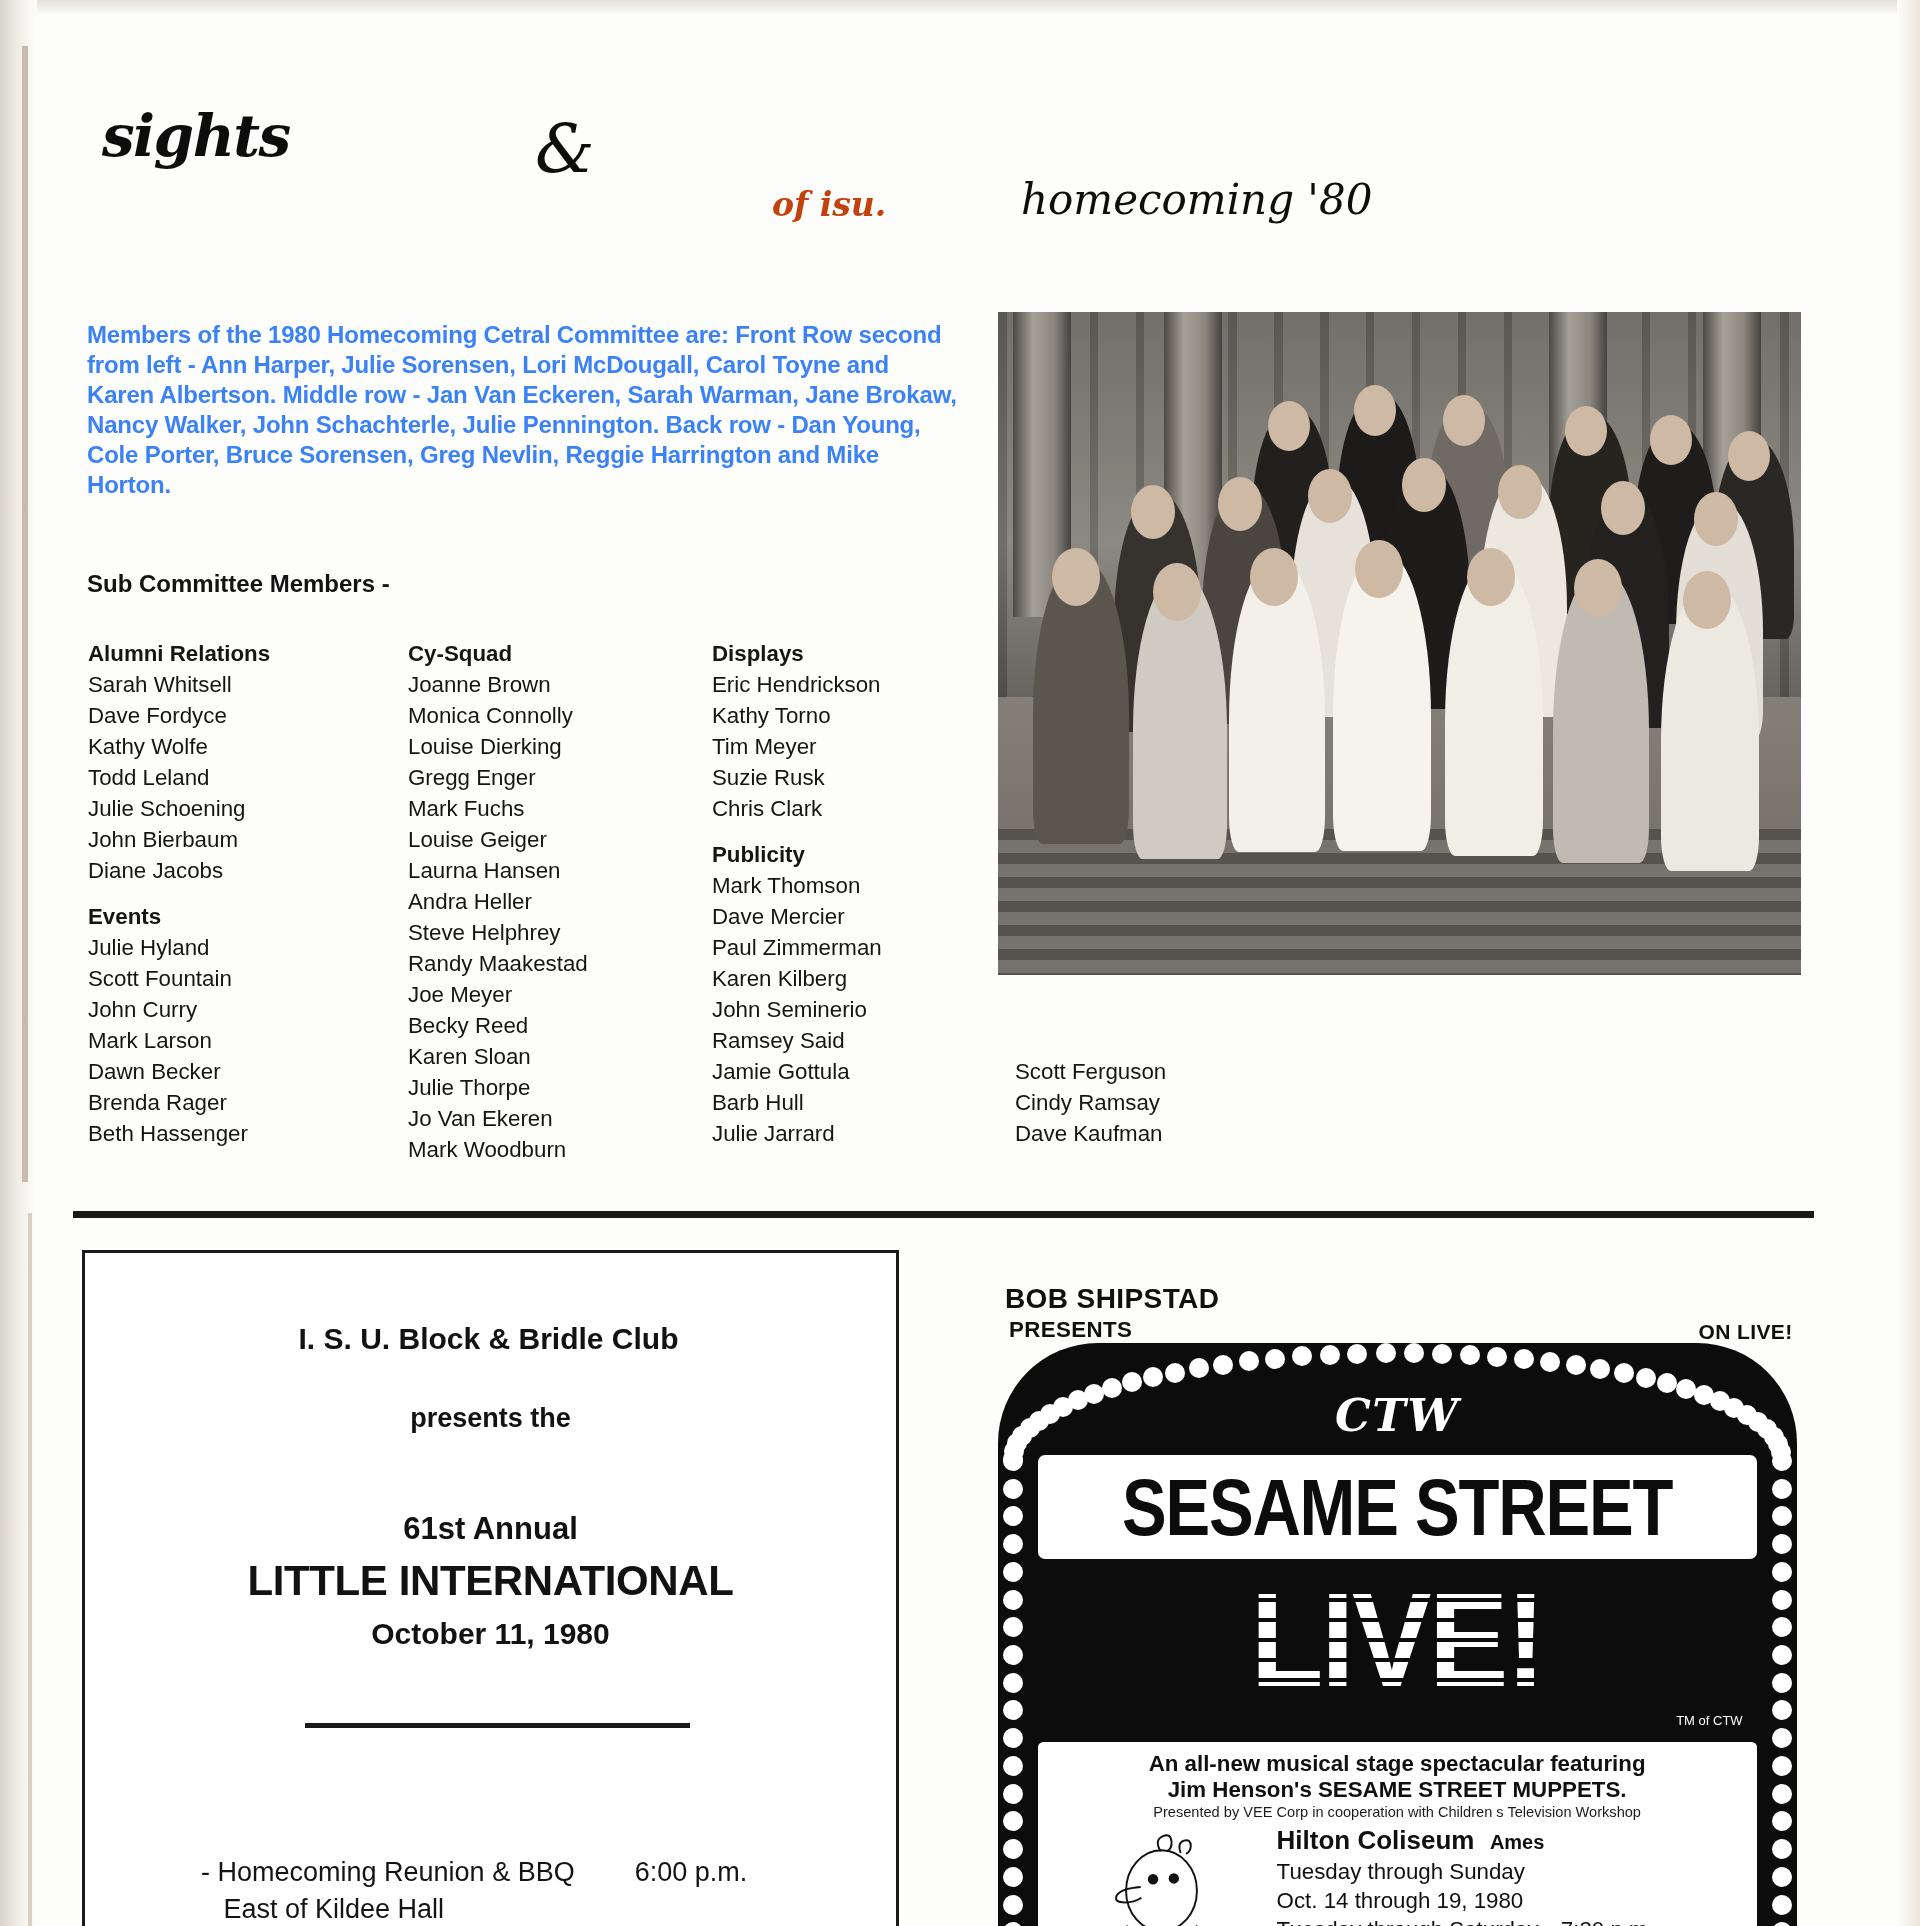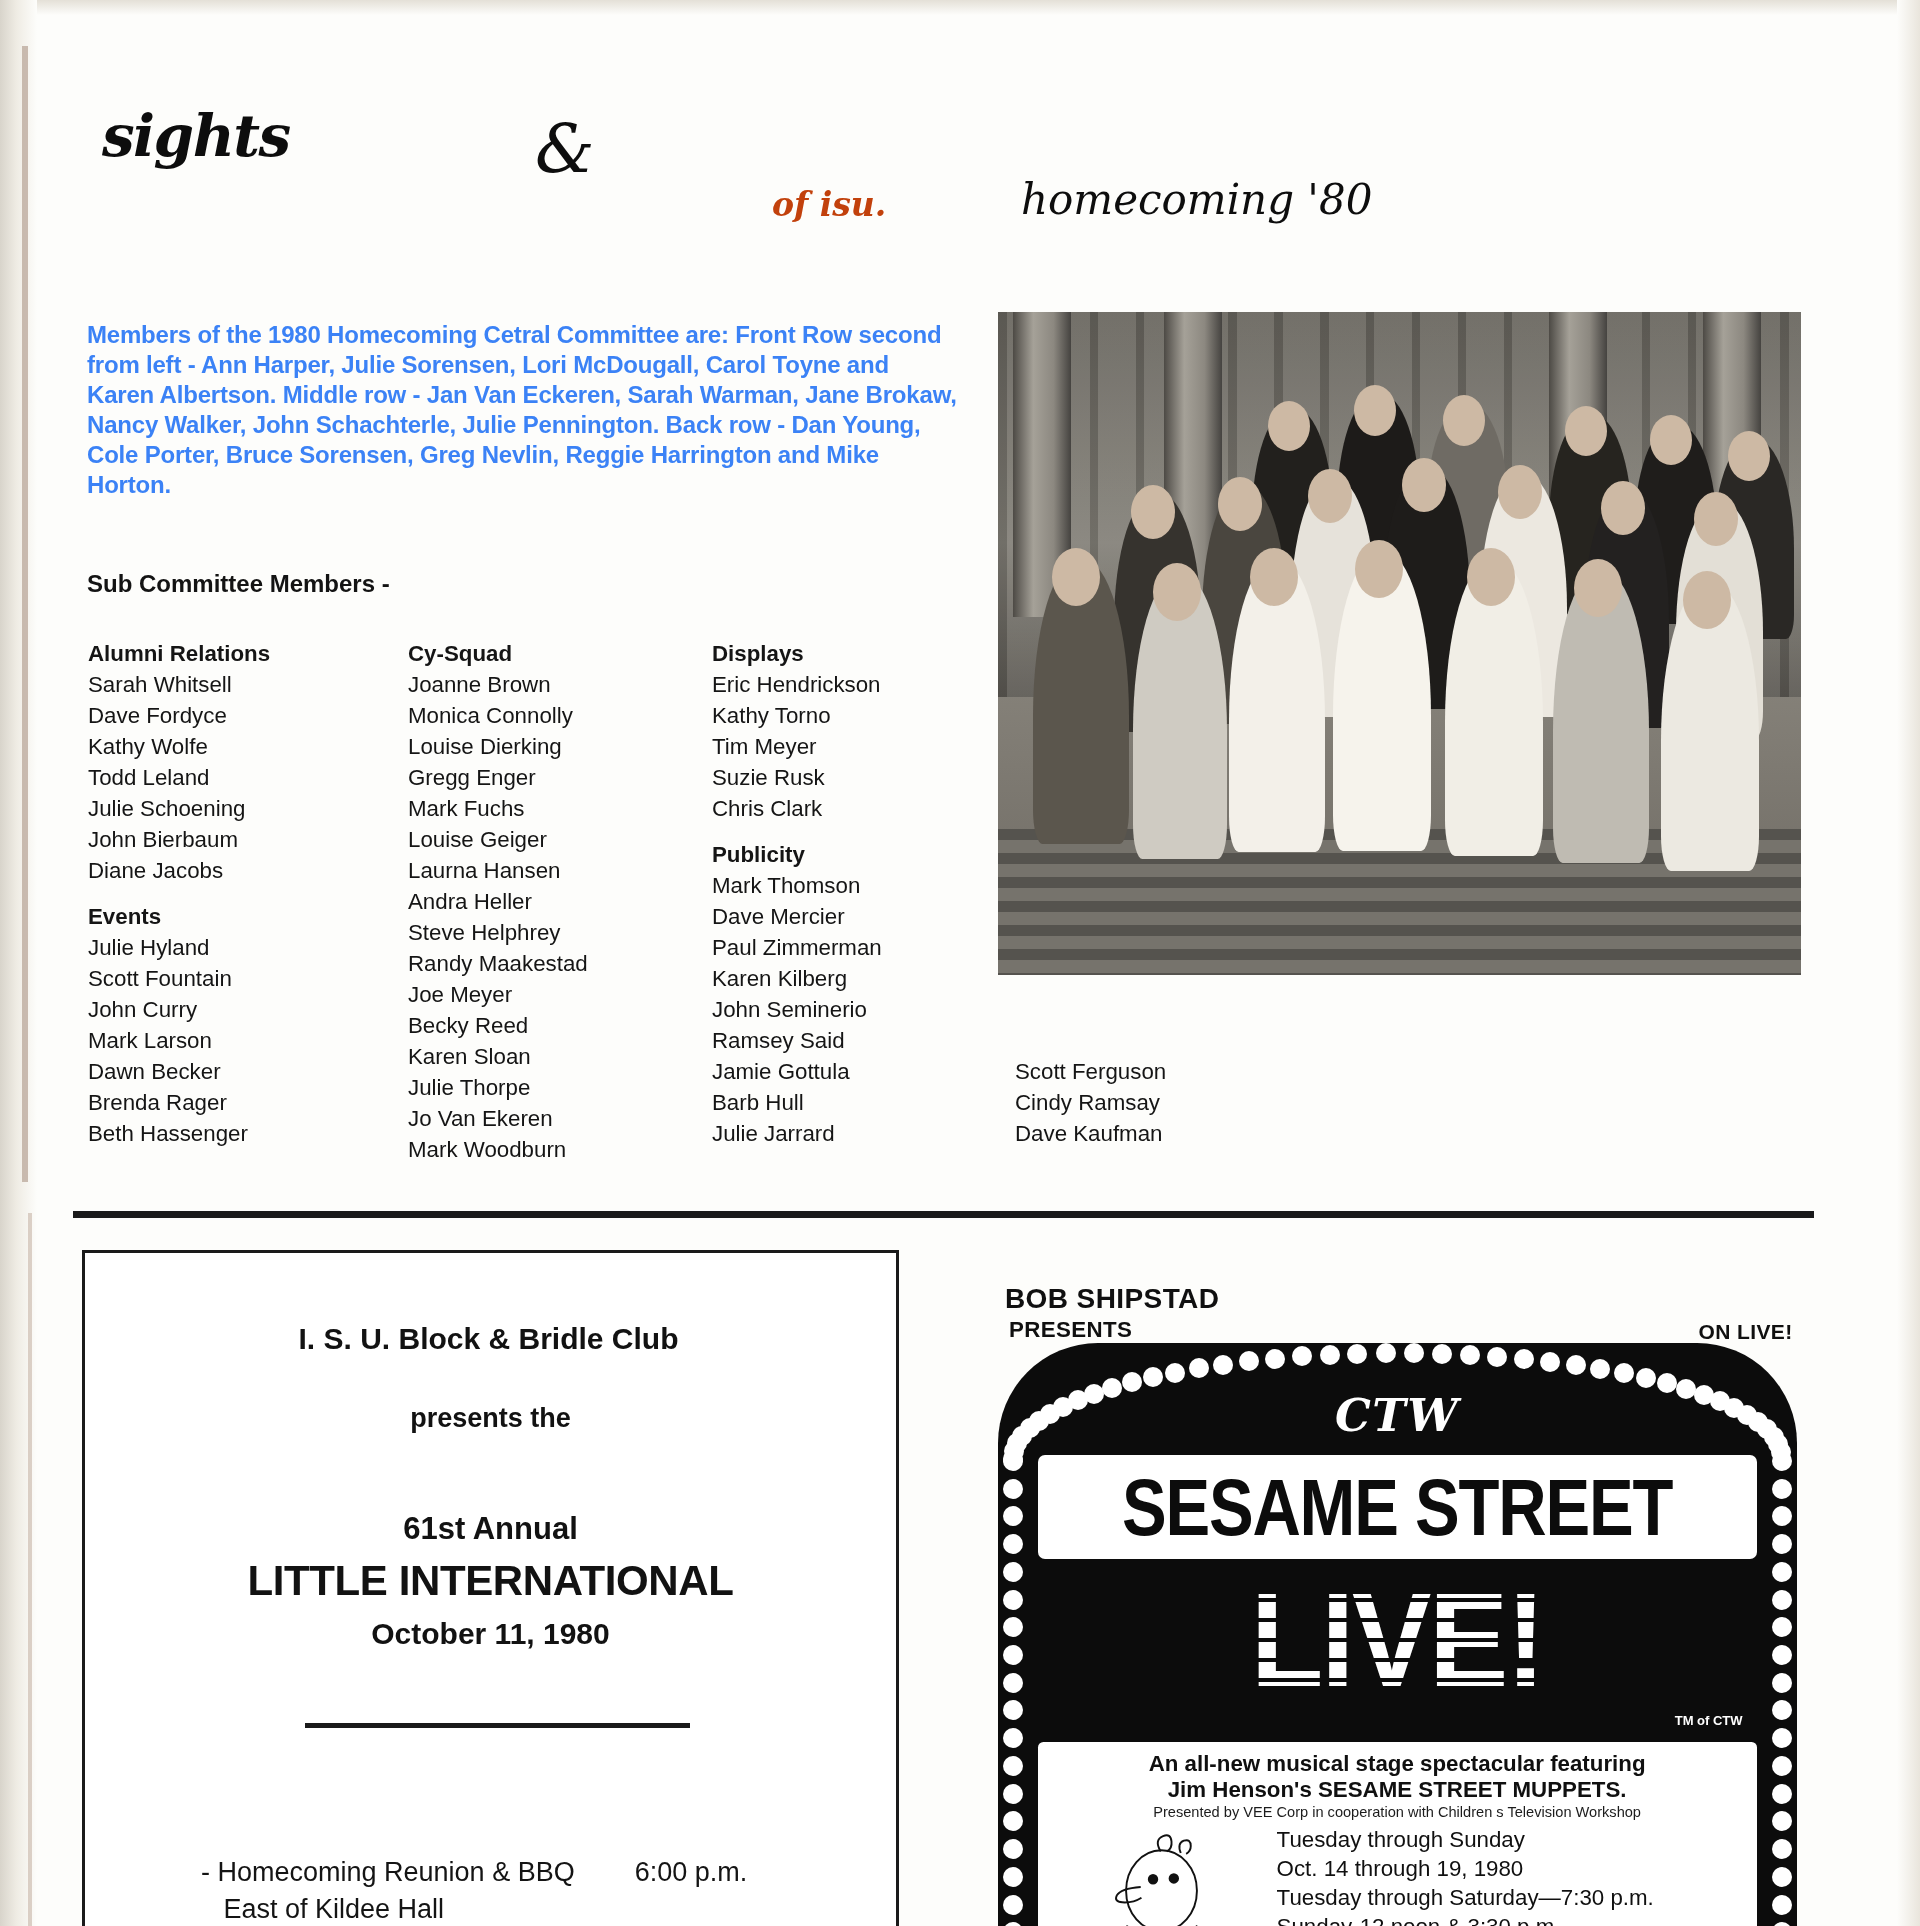--- a/index.html
+++ b/index.html
@@ -405,21 +405,21 @@
     top: 239px;
     height: 116px;
     background: repeating-linear-gradient(to bottom, rgba(12,12,12,0) 0 16px, rgba(12,12,12,1) 16px 20px);
     pointer-events: none;
   }
   .ss-tm {
     position: absolute;
     right: 54px;
     top: 370px;
     font-family: "Liberation Sans", sans-serif;
-    font-weight: 700;
+    font-weight: 400;
     font-size: 13px;
     color: #ffffff;
   }
   .ss-white-panel {
     position: absolute;
     left: 40px;
     top: 399px;
     right: 40px;
     bottom: 37px;
     background: #ffffff;
@@ -749,20 +749,23 @@
             <path d="M210 560 q48 22 86 2"></path>
             <path d="M215 566 l-4 96"></path>
             <path d="M286 568 l6 96"></path>
             <path d="M196 662 h40 M196 686 h40 M272 664 h42 M272 688 h42"></path>
             <path d="M180 712 q34 -20 72 0"></path>
             <path d="M258 712 q34 -20 72 0"></path>
           </g>
         </svg>
 
         <div class="ss-info">
+          <div class="ss-venue">
+            <span>Hilton Coliseum</span><span class="city">Ames</span>
+          </div>
           <div class="ss-dates" style="white-space:pre-line;">Tuesday through Sunday
 Oct. 14 through 19, 1980
 Tuesday through Saturday—7:30 p.m.
 Sunday-12 noon &amp; 3:30 p.m.</div>
 
         </div>
 
       </div>
     </div>
   </div>

